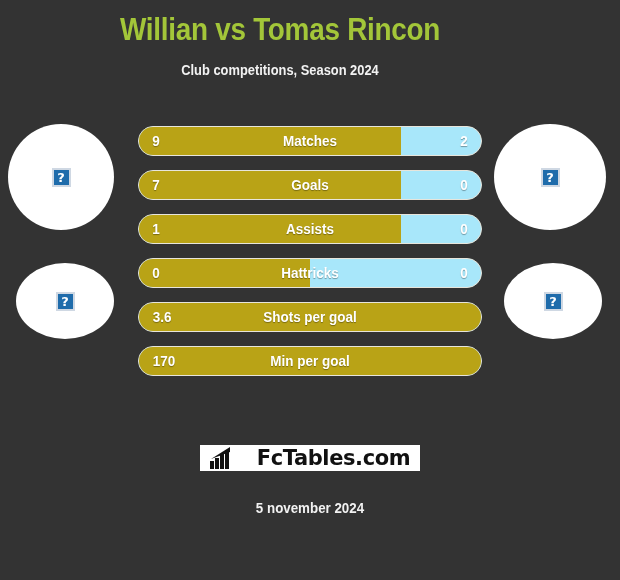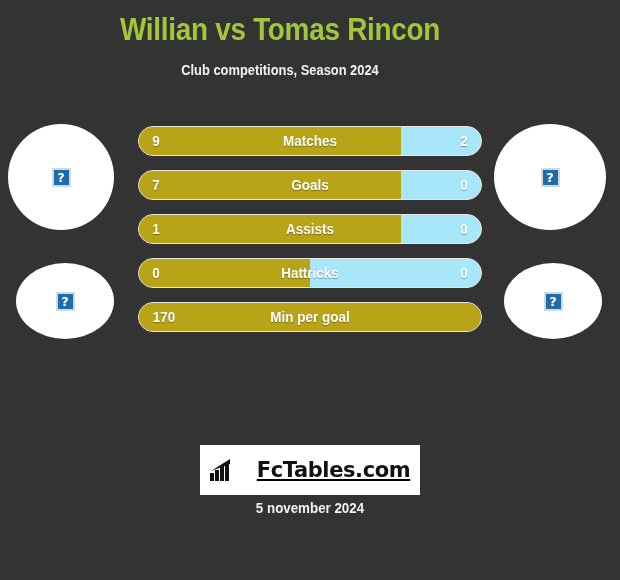--- a/index.html
+++ b/index.html
@@ -131,27 +131,26 @@
   }
   .stat-value.home { left: 13px; }
   .stat-value.away { right: 13px; }
 
   
   #logo-box {
     position: absolute;
     left: 200px;
     top: 445px;
     width: 220px;
-    height: 50px;
+    height: 26px;
     background: #ffffff;
     display: flex;
     align-items: center;
     justify-content: center;
     gap: 23px;
-    text-decoration: underline;
   }
   #logo-chart-icon { display: block; }
   #logo-text {
     font-size: 21px;
     font-weight: bold;
     color: #111111;
     letter-spacing: -0.4px;
     font-family: "DejaVu Sans", sans-serif;
   }
   #footer-date {
@@ -204,20 +203,25 @@
       <div class="bar-home" style="width: 76.7%;"></div>
       <div class="stat-value home">1</div>
       <div class="stat-label">Assists</div>
       <div class="stat-value away">0</div>
     </div>
     <div class="stat-row">
       <div class="bar-home" style="width: 50%;"></div>
       <div class="stat-value home">0</div>
       <div class="stat-label">Hattricks</div>
       <div class="stat-value away">0</div>
+    </div>
+    <div class="stat-row">
+      <div class="bar-home" style="width: 100%;"></div>
+      <div class="stat-value home">3.6</div>
+      <div class="stat-label">Shots per goal</div>
     </div>
     <div class="stat-row" style="margin-bottom: 4px;">
       <div class="bar-home" style="width: 100%;"></div>
       <div class="stat-value home">170</div>
       <div class="stat-label">Min per goal</div>
     </div>
   </div>
 
 <div id="logo-box">
   <svg id="logo-chart-icon" width="24" height="22" viewBox="0 0 24 22" aria-hidden="true">

